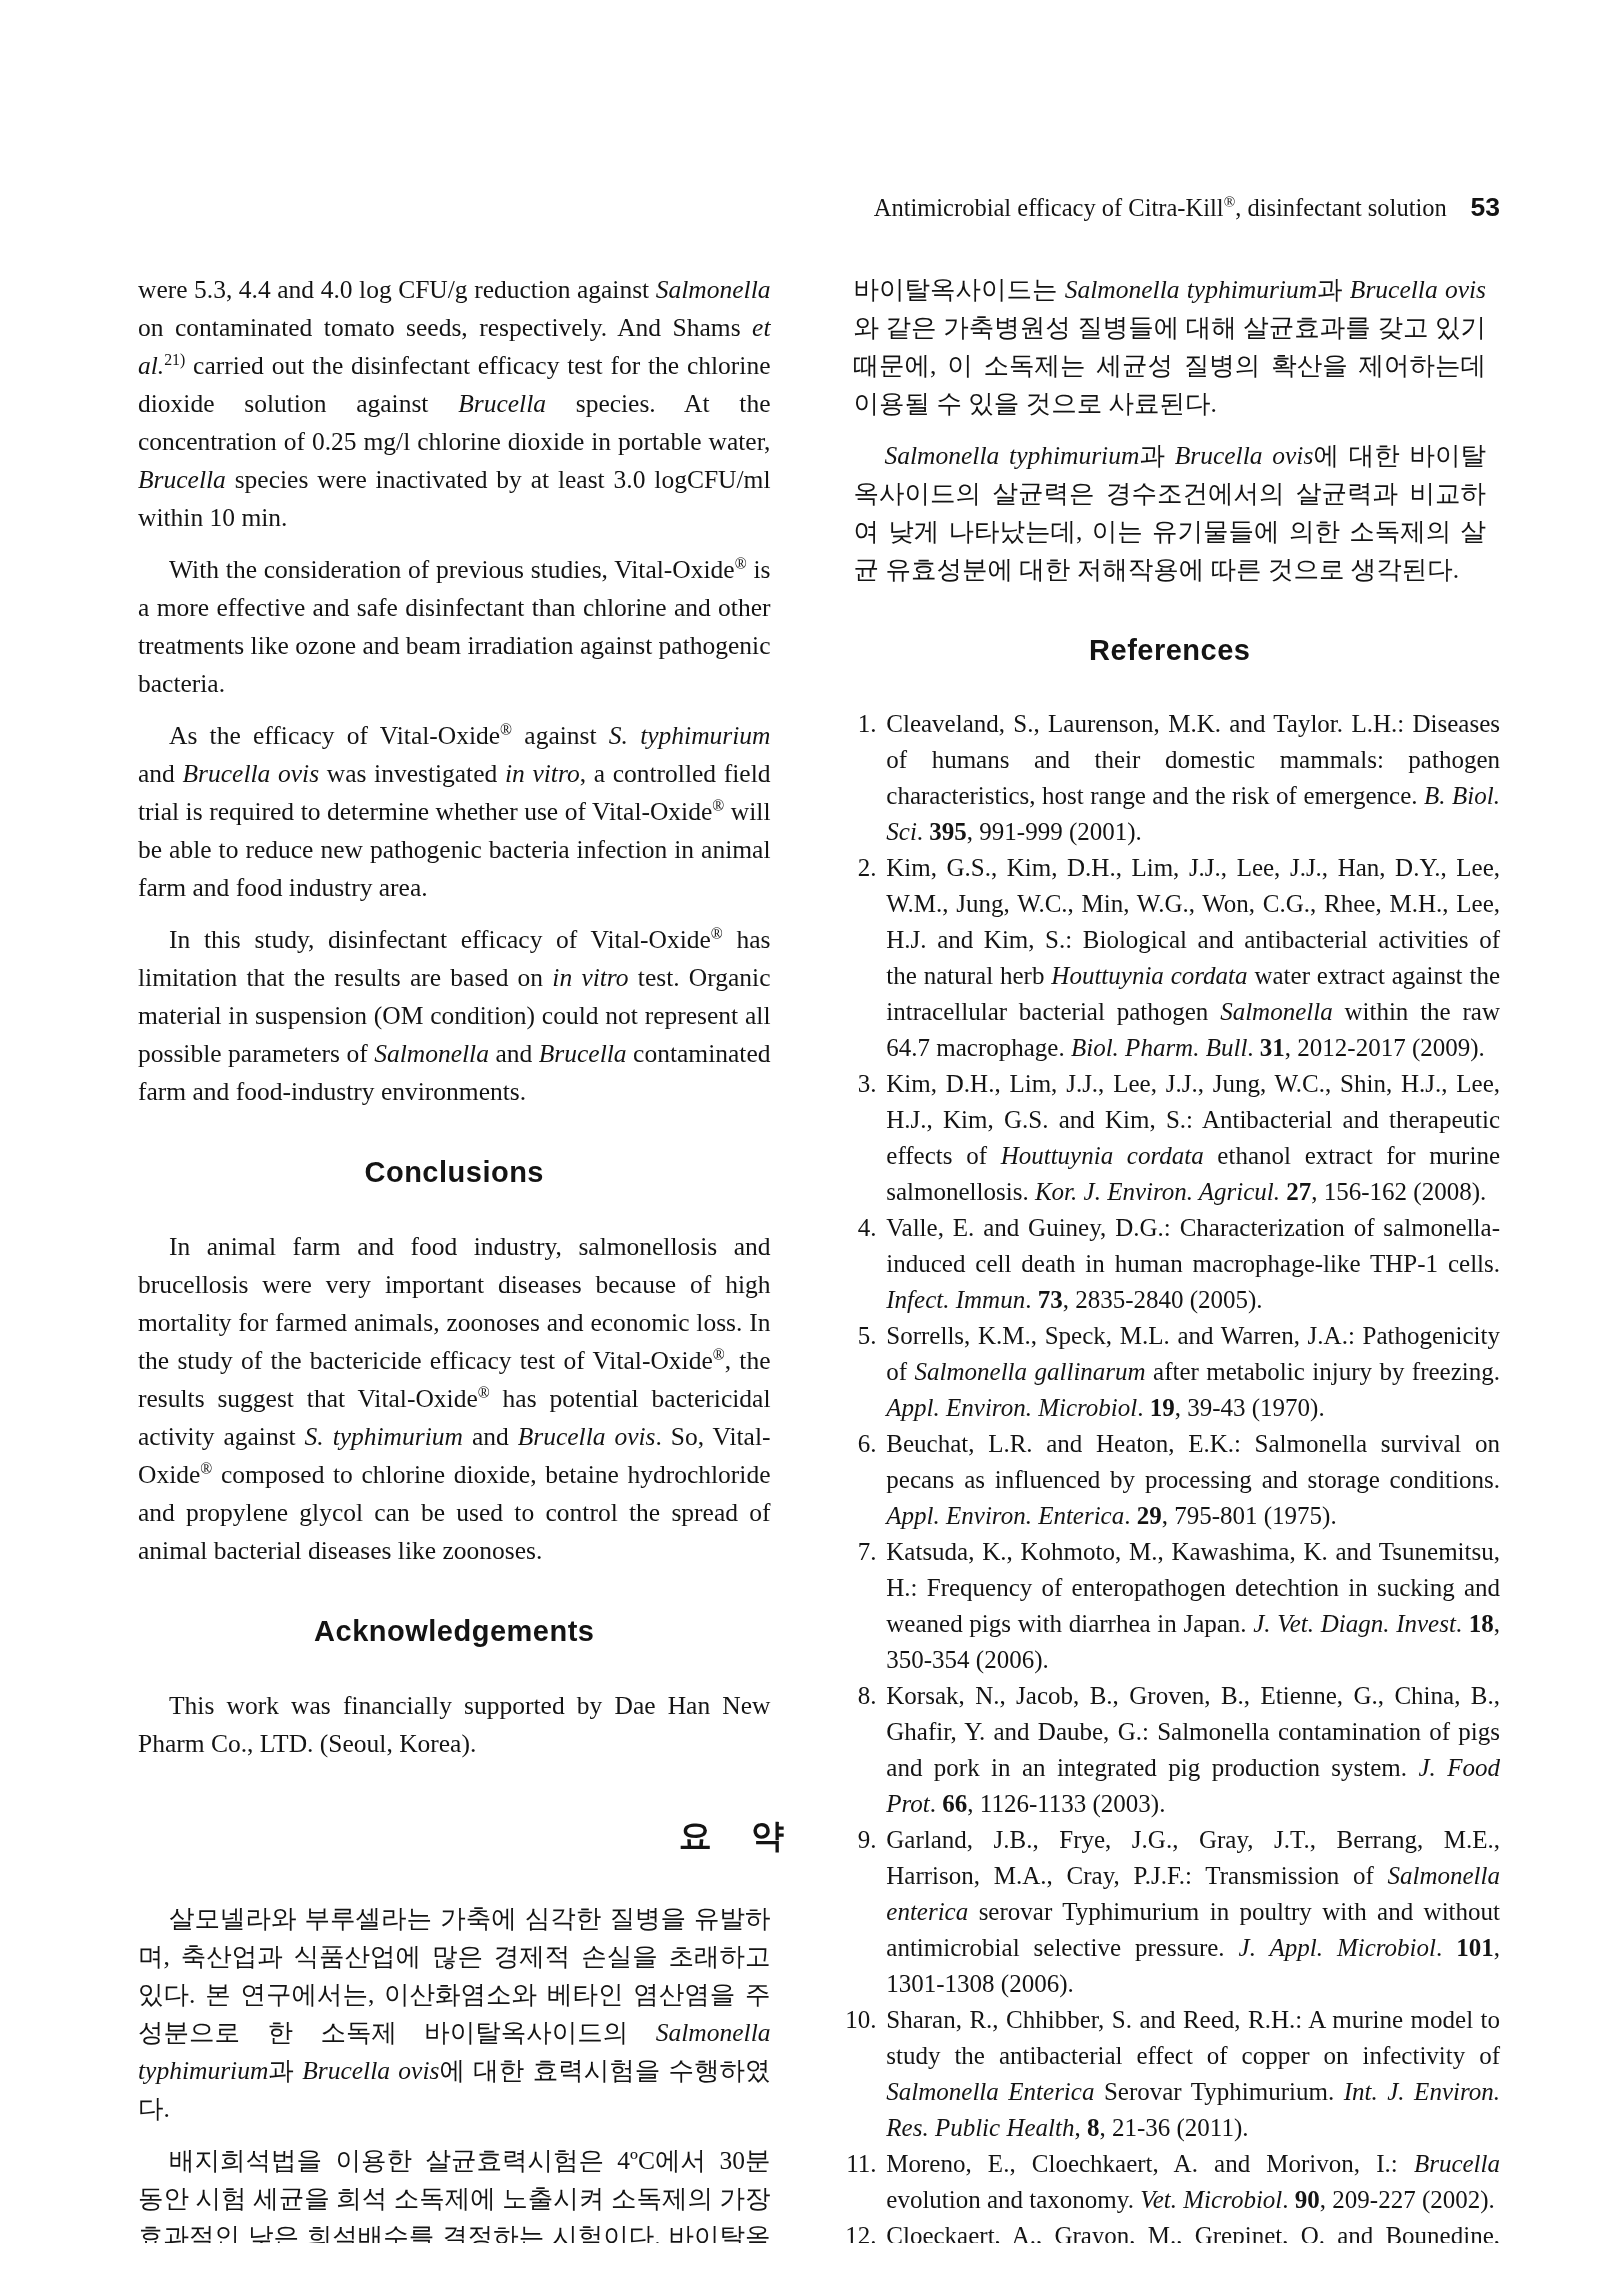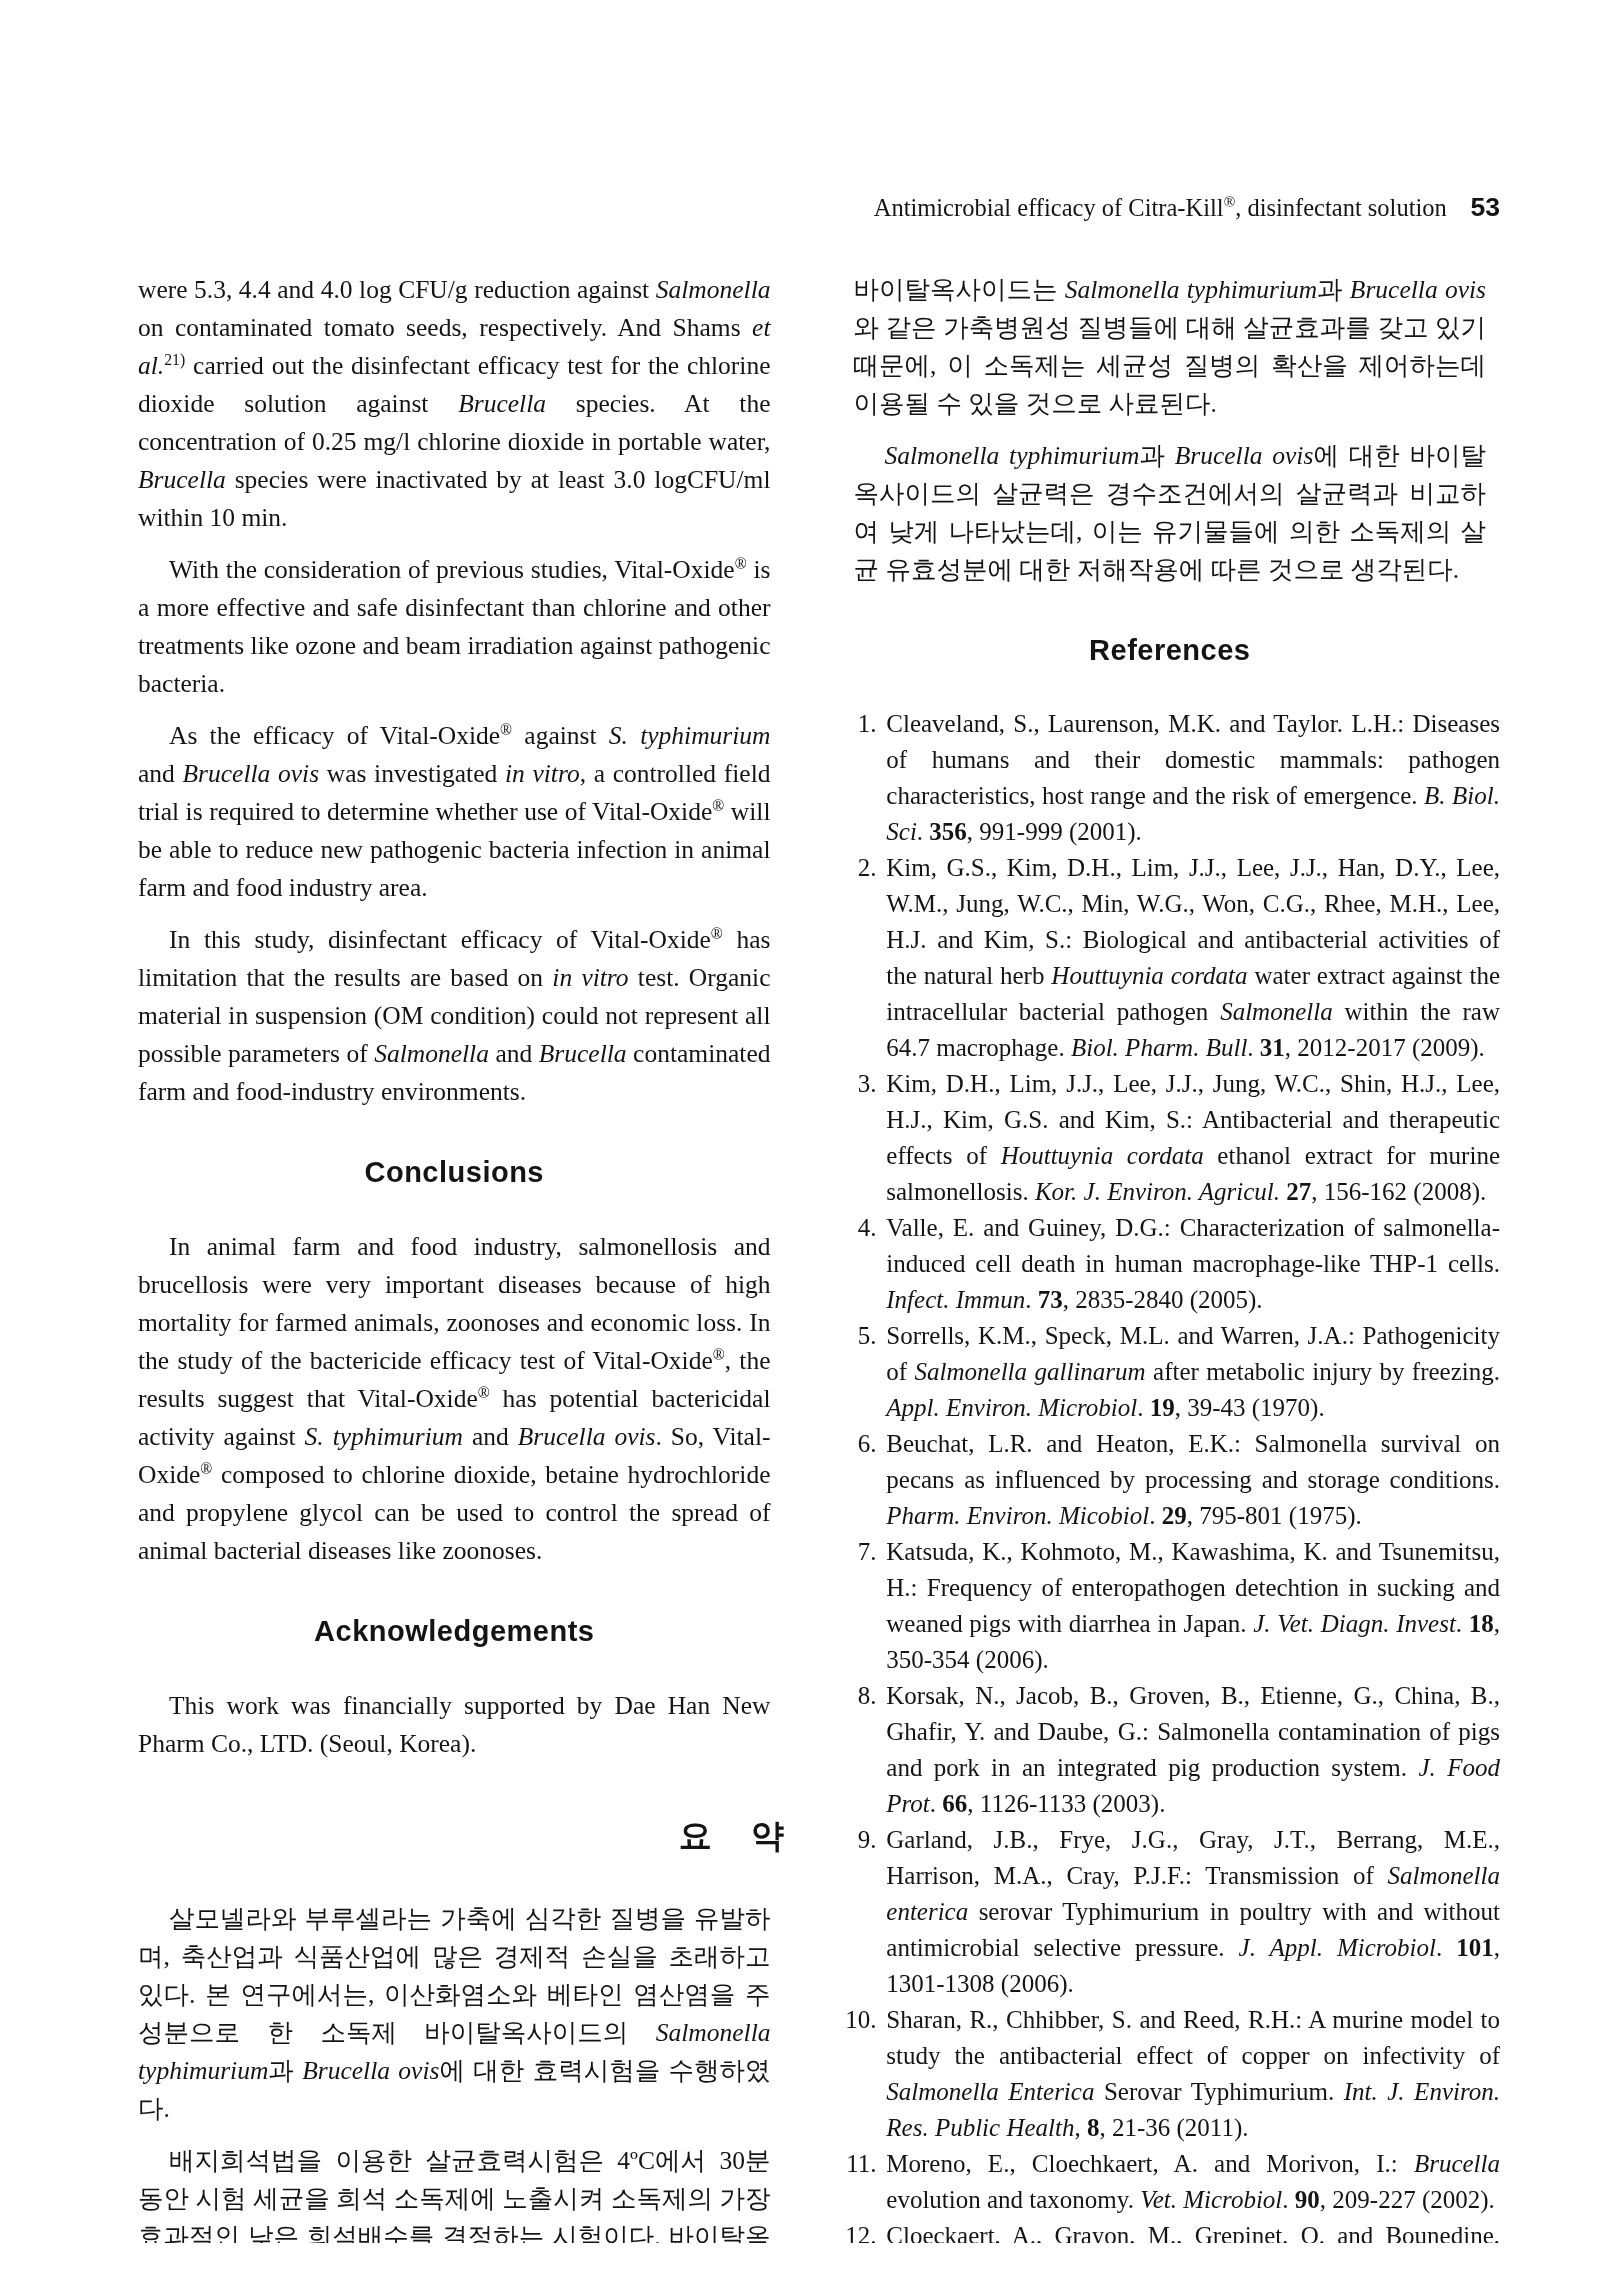--- a/index.html
+++ b/index.html
@@ -144,21 +144,21 @@
           <p class="bp">바이탈옥사이드는 <i>Salmonella typhimurium</i>과 <i>Brucella ovis</i>와 같은 가축병원성 질병들에 대해 살균효과를 갖고 있기 때문에, 이 소독제는 세균성 질병의 확산을 제어하는데 이용될 수 있을 것으로 사료된다.</p>
 
           <p class="bp"><i>Salmonella typhimurium</i>과 <i>Brucella ovis</i>에 대한 바이탈옥사이드의 살균력은 경수조건에서의 살균력과 비교하여 낮게 나타났는데, 이는 유기물들에 의한 소독제의 살균 유효성분에 대한 저해작용에 따른 것으로 생각된다.</p>
         </div>
 
       <h2 class="sec-h">References</h2>
       <div class="refs">
 
           <div class="ref">
             <span class="ref-n">1.</span>
-            <span class="ref-t">Cleaveland, S., Laurenson, M.K. and Taylor. L.H.: Diseases of humans and their domestic mammals: pathogen characteristics, host range and the risk of emergence. <i>B. Biol. Sci</i>. <b>356</b>, 991-999 (2001).</span>
+            <span class="ref-t">Cleaveland, S., Laurenson, M.K. and Taylor. L.H.: Diseases of humans and their domestic mammals: pathogen characteristics, host range and the risk of emergence. <i>B. Biol. Sci</i>. <b>395</b>, 991-999 (2001).</span>
           </div>
 
           <div class="ref">
             <span class="ref-n">2.</span>
             <span class="ref-t">Kim, G.S., Kim, D.H., Lim, J.J., Lee, J.J., Han, D.Y., Lee, W.M., Jung, W.C., Min, W.G., Won, C.G., Rhee, M.H., Lee, H.J. and Kim, S.: Biological and antibacterial activities of the natural herb <i>Houttuynia cordata</i> water extract against the intracellular bacterial pathogen <i>Salmonella</i> within the raw 64.7 macrophage. <i>Biol. Pharm. Bull</i>. <b>31</b>, 2012-2017 (2009).</span>
           </div>
 
           <div class="ref">
             <span class="ref-n">3.</span>
             <span class="ref-t">Kim, D.H., Lim, J.J., Lee, J.J., Jung, W.C., Shin, H.J., Lee, H.J., Kim, G.S. and Kim, S.: Antibacterial and therapeutic effects of <i>Houttuynia cordata</i> ethanol extract for murine salmonellosis. <i>Kor. J. Environ. Agricul.</i> <b>27</b>, 156-162 (2008).</span>
@@ -169,21 +169,21 @@
             <span class="ref-t">Valle, E. and Guiney, D.G.: Characterization of salmonella-induced cell death in human macrophage-like THP-1 cells. <i>Infect. Immun</i>. <b>73</b>, 2835-2840 (2005).</span>
           </div>
 
           <div class="ref">
             <span class="ref-n">5.</span>
             <span class="ref-t">Sorrells, K.M., Speck, M.L. and Warren, J.A.: Pathogenicity of <i>Salmonella gallinarum</i> after metabolic injury by freezing. <i>Appl. Environ. Microbiol</i>. <b>19</b>, 39-43 (1970).</span>
           </div>
 
           <div class="ref">
             <span class="ref-n">6.</span>
-            <span class="ref-t">Beuchat, L.R. and Heaton, E.K.: Salmonella survival on pecans as influenced by processing and storage conditions. <i>Pharm. Environ. Micobiol</i>. <b>29</b>, 795-801 (1975).</span>
+            <span class="ref-t">Beuchat, L.R. and Heaton, E.K.: Salmonella survival on pecans as influenced by processing and storage conditions. <i>Appl. Environ. Enterica</i>. <b>29</b>, 795-801 (1975).</span>
           </div>
 
           <div class="ref">
             <span class="ref-n">7.</span>
             <span class="ref-t">Katsuda, K., Kohmoto, M., Kawashima, K. and Tsunemitsu, H.: Frequency of enteropathogen detechtion in sucking and weaned pigs with diarrhea in Japan. <i>J. Vet. Diagn. Invest</i>. <b>18</b>, 350-354 (2006).</span>
           </div>
 
           <div class="ref">
             <span class="ref-n">8.</span>
             <span class="ref-t">Korsak, N., Jacob, B., Groven, B., Etienne, G., China, B., Ghafir, Y. and Daube, G.: Salmonella contamination of pigs and pork in an integrated pig production system. <i>J. Food Prot</i>. <b>66</b>, 1126-1133 (2003).</span>

